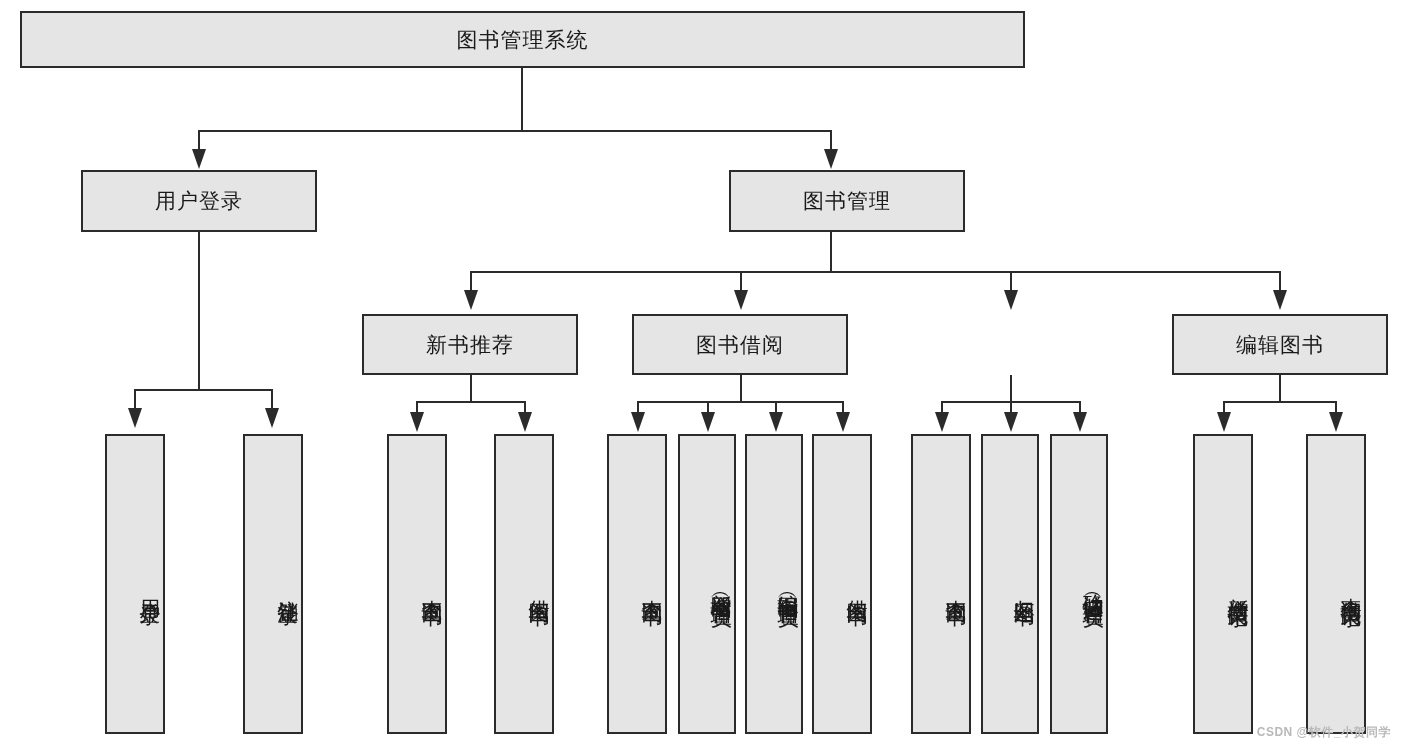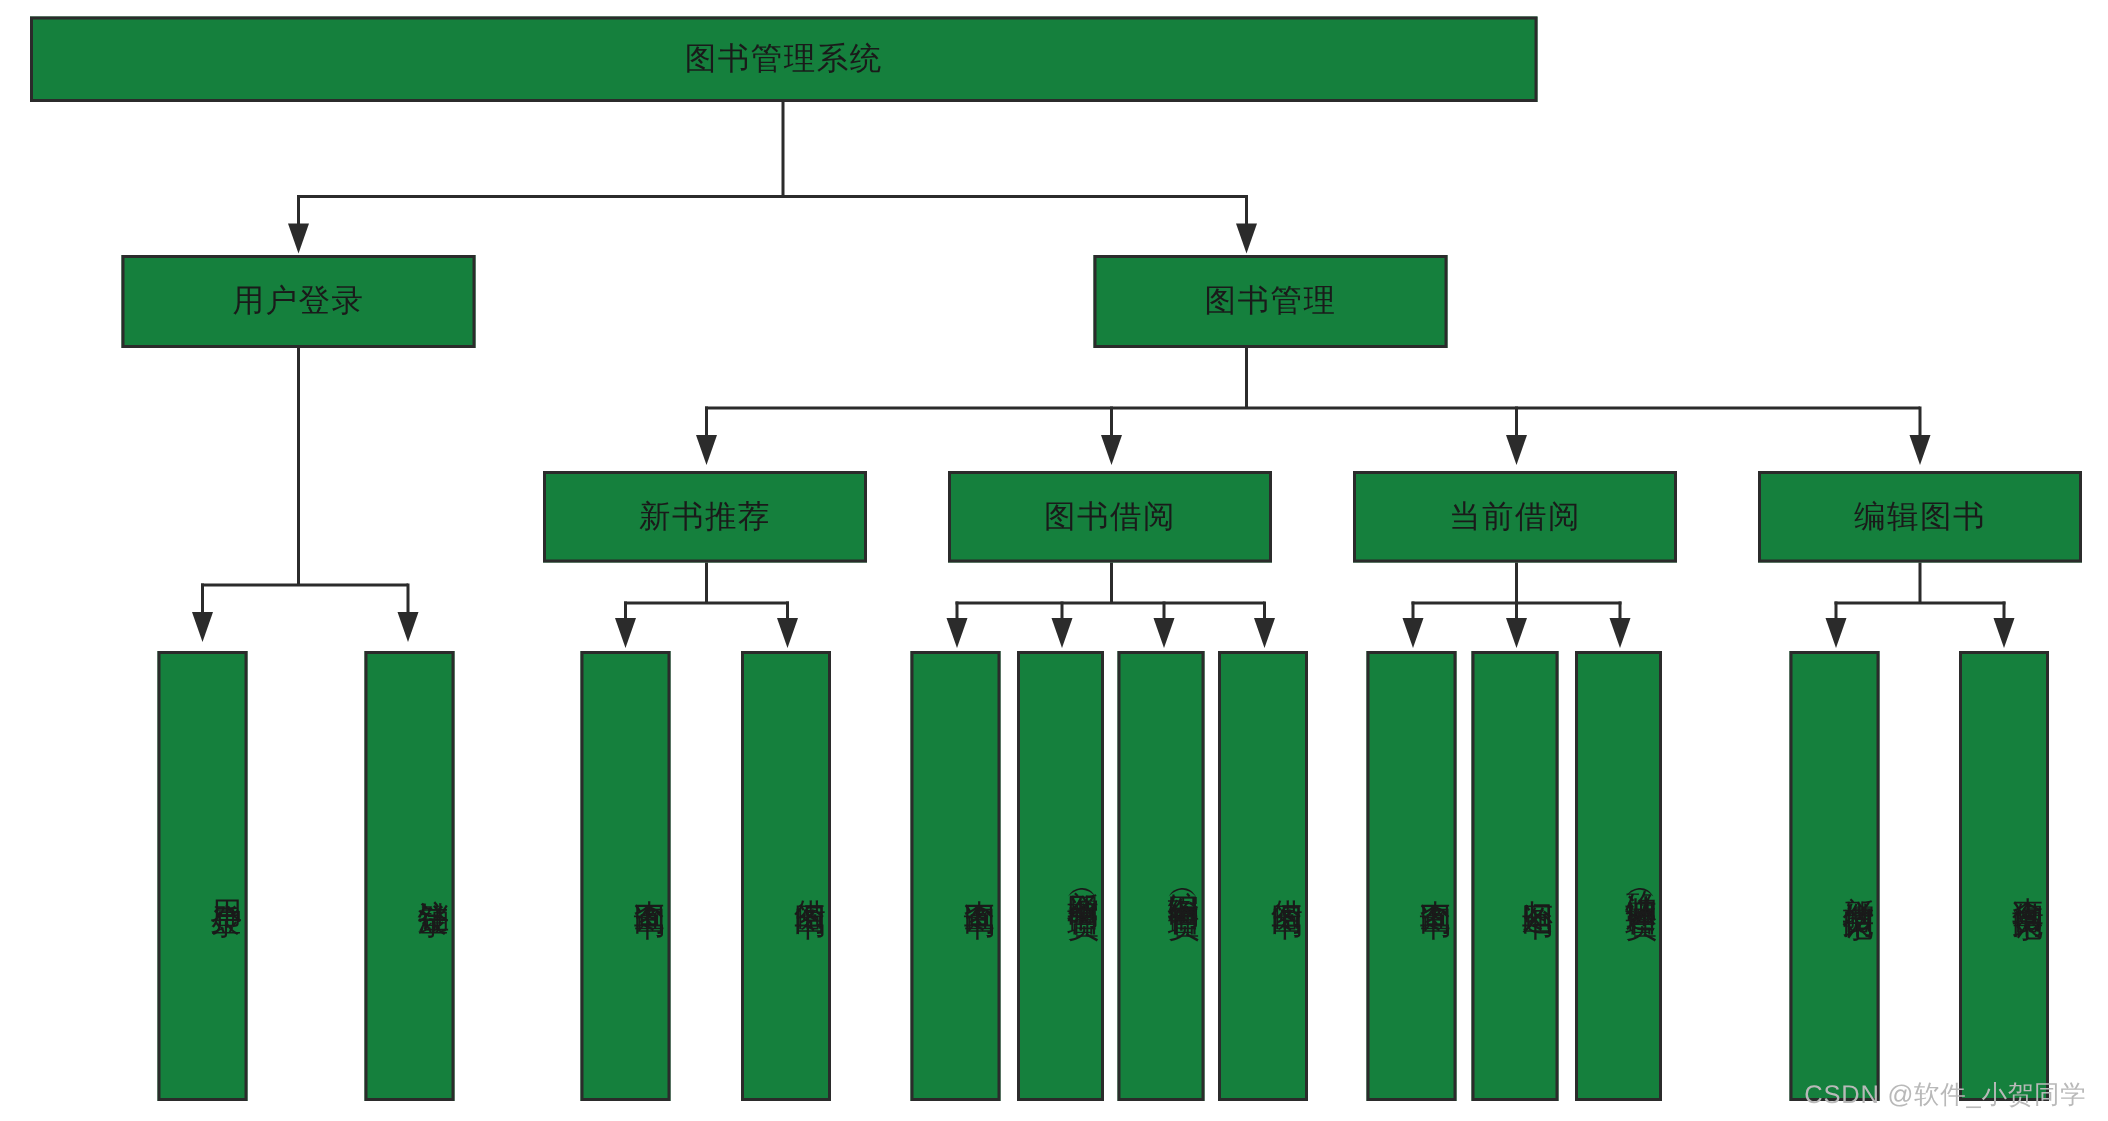--- a/index.html
+++ b/index.html
@@ -15,21 +15,21 @@
     position: relative;
     width: 1405px;
     height: 747px;
     background: #ffffff;
     overflow: hidden;
   }
   
   .node {
     position: absolute;
     box-sizing: border-box;
-    background: #15803d;
+    background: #e5e5e5;
     border: 2px solid #2b2b2b;
     display: flex;
     align-items: center;
     justify-content: center;
     color: #1a1a1a;
   }
   .node.h {
     font-size: 21px;
     line-height: 1.1;
     letter-spacing: 1px;
@@ -62,24 +62,25 @@
     height: 0;
     border-left: 7px solid transparent;
     border-right: 7px solid transparent;
     border-top: 20px solid #2b2b2b;
   }
   
   #watermark {
     position: absolute;
     right: 14px;
     bottom: 6px;
-    font-size: 17px;
+    font-size: 12px;
     color: #b9b9b9;
     white-space: nowrap;
     letter-spacing: 0.5px;
+    font-weight: bold;
   }
 </style>
 </head>
 <body>
 
 <div id="canvas">
 
   <div class="node h" style="left:20px; top:11px; width:1005px; height:57px;">
     <span>图书管理系统</span>
   </div>
@@ -119,23 +120,20 @@
   <div class="arrow" style="left:1004px; top:290px;"></div>
 
   <div class="vline" style="left:1279px; top:271px; height:22px;"></div>
   <div class="arrow" style="left:1273px; top:290px;"></div>
 
   <div class="node h" style="left:362px; top:314px; width:216px; height:61px;text-align:right;">
     <span>新书推荐</span>
   </div>
   <div class="node h" style="left:632px; top:314px; width:216px; height:61px;text-align:center;">
     <span>图书借阅</span>
-  </div>
-  <div class="node h" style="left:902px; top:314px; width:216px; height:61px;">
-    <span>当前借阅</span>
   </div>
   <div class="node h" style="left:1172px; top:314px; width:216px; height:61px;">
     <span>编辑图书</span>
   </div>
 
   <div class="vline" style="left:470px; top:375px; height:27px;"></div>
   <div class="hline" style="left:416px; top:401px; width:110px;"></div>
   <div class="vline" style="left:416px; top:401px; height:14px;"></div>
   <div class="arrow" style="left:410px; top:412px;"></div>
   <div class="vline" style="left:524px; top:401px; height:14px;"></div>

